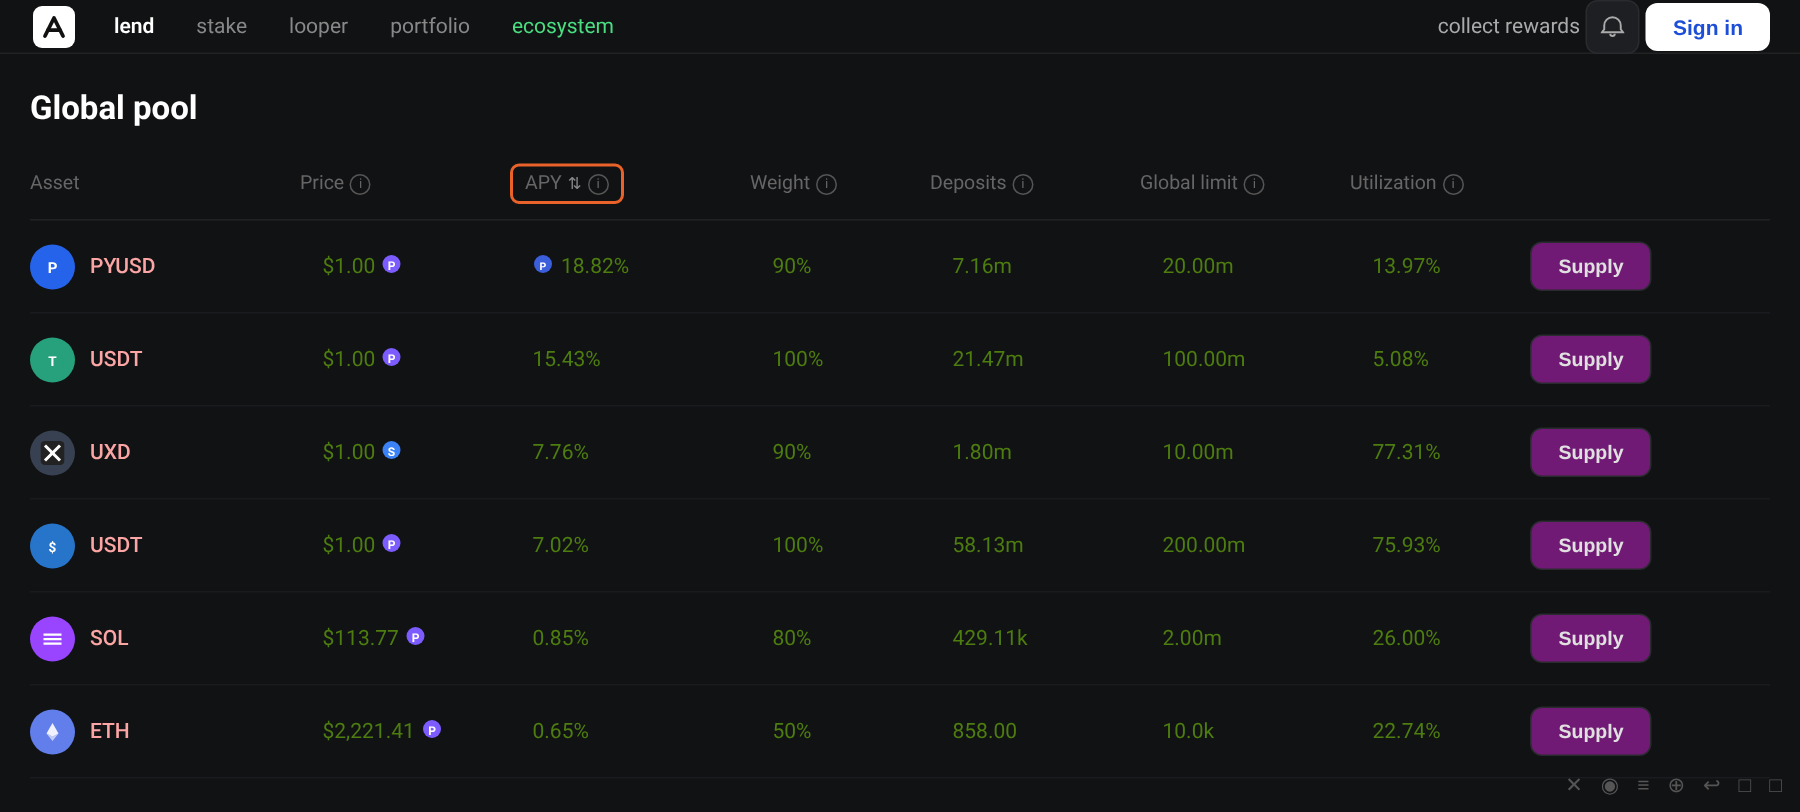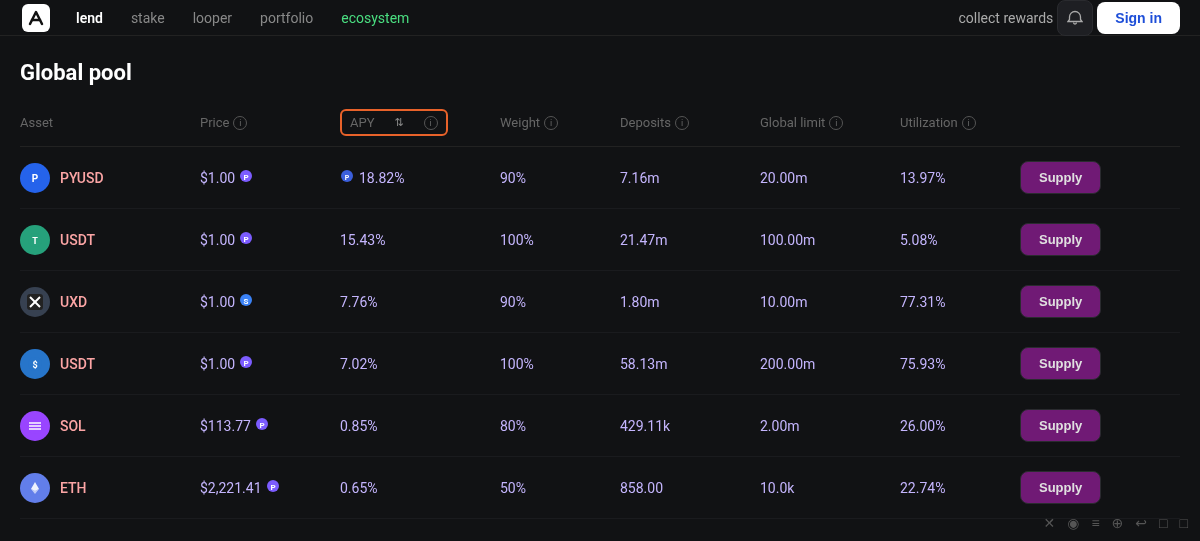--- a/index.html
+++ b/index.html
@@ -127,21 +127,21 @@
       font-size: 11px;
       color: #888;
       cursor: pointer;
     }
     .apy-header-wrapper {
       border: 2px solid #e8622a;
       border-radius: 6px;
       padding: 4px 8px;
       display: flex;
       align-items: center;
-      gap: 20px;
+      gap: 4px;
       background: transparent;
     }
 
     .table-row {
       display: grid;
       grid-template-columns: 180px 140px 160px 120px 140px 140px 120px 140px;
       padding: 14px 0;
       border-bottom: 1px solid #1a1b1e;
       align-items: center;
     }
@@ -177,21 +177,21 @@
       color: #e0e0e0;
     }
 
     .apy-cell {
       display: flex;
       align-items: center;
       gap: 5px;
       color: #4ade80;
     }
 
-    .td { color: #c4b5fd; }
+    .td { color: #4d7c0f; margin-left: 15px; }
 
     .supply-btn {
       background: #701a75;
       color: #e0e0e0;
       border: 1px solid #2a2b2f;
       border-radius: 8px;
       padding: 8px 18px;
       font-size: 13px;
       font-weight: 600;
       cursor: pointer;

